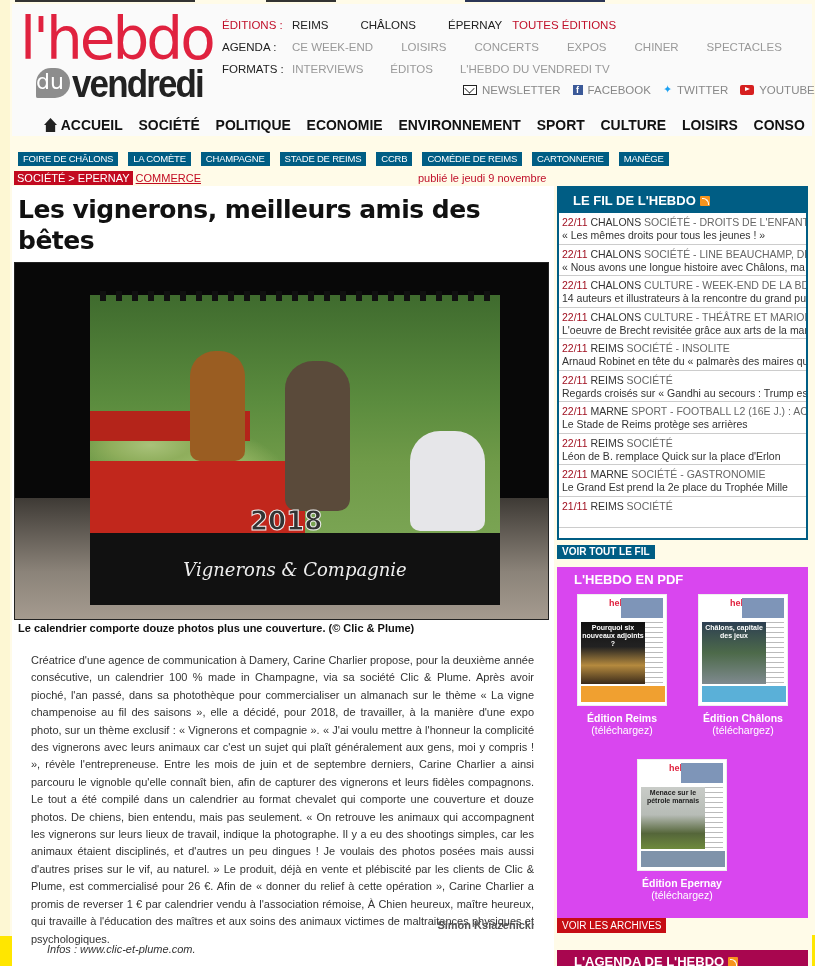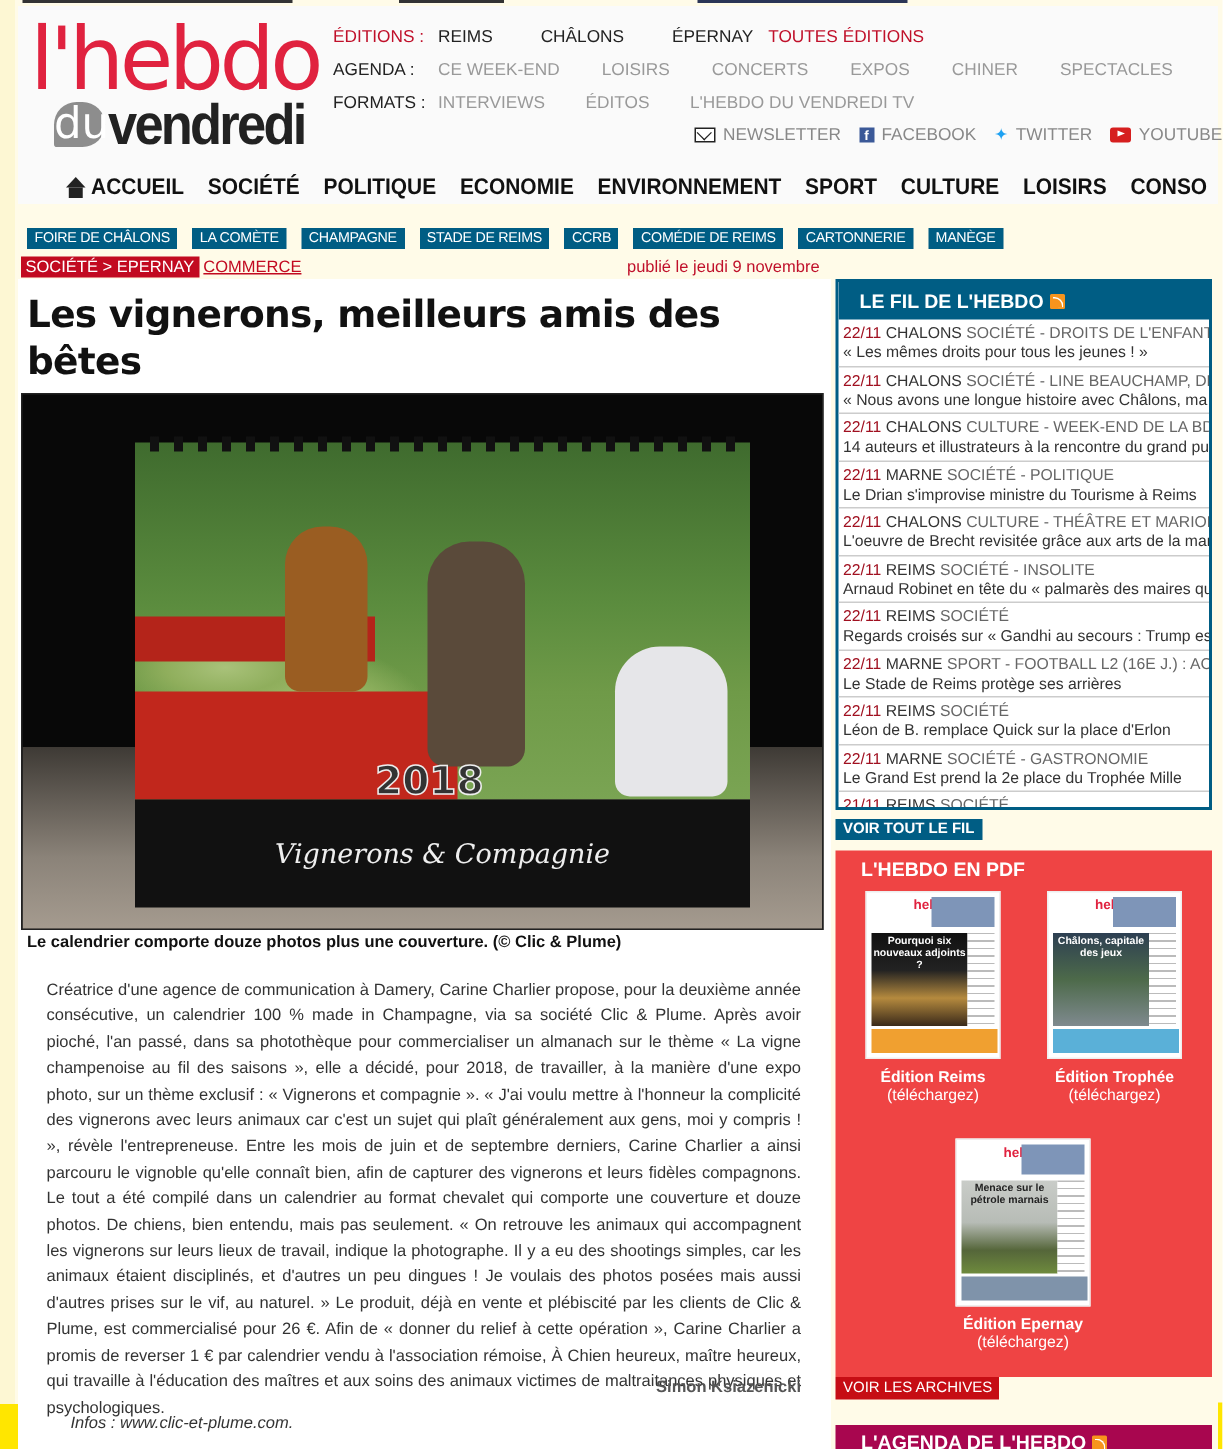--- a/index.html
+++ b/index.html
@@ -24,21 +24,21 @@
   
   .logo { position: absolute; left: 8px; top: 6px; width: 200px; height: 98px; }
   .logo-l {
     position: absolute; left: 0; top: 0;
     font-family: "DejaVu Sans", sans-serif; font-weight: 400;
     font-size: 58px; color: #e0223f; letter-spacing: -3px; line-height: 58px;
   }
   .logo-du {
     position: absolute; left: 16px; top: 58px; width: 34px; height: 30px;
     background: #8d8d8d; border-radius: 16px 16px 16px 2px;
-    color: #fff; font-size: 29px; line-height: 28px; text-align: center;
+    color: #fff; font-size: 22px; line-height: 28px; 
   }
   .logo-vendredi {
     position: absolute; left: 52px; top: 54px;
     font-family: "Liberation Sans", sans-serif; font-weight: bold;
     font-size: 38px; color: #222; letter-spacing: -2px; line-height: 40px;
     transform: scaleX(0.92); transform-origin: left;
   }
 
   .nav-rows { position: absolute; left: 210px; top: 10px; }
   .nav-row { display: flex; align-items: center; height: 22px; font-family: "Liberation Sans", sans-serif; font-size: 11.5px; text-transform: uppercase; }
@@ -142,21 +142,21 @@
   .rss { display: inline-block; width: 10px; height: 10px; background: #f7941d; margin-left: 4px; position: relative; border-radius: 1px; }
   .rss::after { content: ""; position: absolute; left: 2px; top: 2px; width: 6px; height: 6px; border-top: 1.5px solid #fff; border-right: 1.5px solid #fff; border-radius: 0 6px 0 0; }
   .fil-list { list-style: none; }
   .fil-item { border-bottom: 1px solid #ccc; padding: 3px 3px 2px 3px; height: 31.5px; white-space: nowrap; overflow: hidden; font-family: "Liberation Sans", sans-serif; font-size: 10.5px; line-height: 13px; cursor: pointer; }
   .fil-item .date { color: #a01020; }
   .fil-item .city { color: #333; }
   .fil-item .cat { color: #666; }
   .fil-item .hl { color: #333; display: block; }
   .voir-fil { display: inline-block; background: #005d84; color: #fff; font-family: "Liberation Sans", sans-serif; font-size: 10px; font-weight: bold; padding: 0 5px; height: 14px; line-height: 14px; text-transform: uppercase; }
 
-  .pdf-box { position: absolute; left: 0; top: 381px; width: 251px; height: 351px; background: #ef4444; }
+  .pdf-box { position: absolute; left: 0; top: 381px; width: 251px; height: 351px; background: #d946ef; }
   .pdf-head { color: #fff; font-family: "Liberation Sans", sans-serif; font-weight: bold; font-size: 13px; padding: 5px 0 0 17px; }
   .pdf-item { position: absolute; text-align: center; width: 100px; font-family: "Liberation Sans", sans-serif; font-size: 10.5px; color: #fff; cursor: pointer; }
   .pdf-cover { width: 90px; height: 112px; margin: 0 auto 6px; background: #fff; position: relative; border: 1px solid #eee; }
   .pdf-cover .mini-logo { position: absolute; left: 3px; top: 3px; font-size: 9px; color: #e0223f; font-weight: bold; padding-left: 28px; }
   .pdf-cover .mini-ad { position: absolute; right: 3px; top: 3px; width: 42px; height: 20px; background: #7e95b8; }
   .pdf-cover .mini-photo { position: absolute; left: 3px; top: 27px; width: 64px; height: 62px; }
   .pdf-cover .mini-side { position: absolute; right: 3px; top: 27px; width: 18px; height: 62px; background: repeating-linear-gradient(180deg, #bbb 0 1px, #fff 1px 5px); }
   .pdf-cover .mini-bottom { position: absolute; left: 3px; bottom: 3px; width: 84px; height: 16px; background: #ddd; }
   .pdf-cover .mini-head { position: absolute; left: 3px; top: 29px; width: 64px; text-align: center; font-size: 7px; color: #fff; font-weight: bold; line-height: 8px; }
   .pdf-item .name { font-size: 10.5px; font-weight: bold; }
@@ -288,21 +288,20 @@
 <aside class="sidebar">
   <div class="fil-box">
     <div class="fil-head">
       <span>LE FIL DE L'HEBDO</span>
       <span class="rss"></span>
     </div>
     <ul class="fil-list">
       <li class="fil-item"><span class="date">22/11</span> <span class="city">CHALONS</span> <span class="cat">SOCIÉTÉ - DROITS DE L'ENFANT</span><span class="hl">« Les mêmes droits pour tous les jeunes ! »</span></li>
       <li class="fil-item"><span class="date">22/11</span> <span class="city">CHALONS</span> <span class="cat">SOCIÉTÉ - LINE BEAUCHAMP, DÉLÉGUÉE</span><span class="hl">« Nous avons une longue histoire avec Châlons, ma</span></li>
       <li class="fil-item"><span class="date">22/11</span> <span class="city">CHALONS</span> <span class="cat">CULTURE - WEEK-END DE LA BD INDÉPENDANTE</span><span class="hl">14 auteurs et illustrateurs à la rencontre du grand public</span></li>
-      <li class="fil-item"><span class="date">22/11</span> <span class="city">MARNE</span> <span class="cat">SOCIÉTÉ - POLITIQUE</span><span class="hl">Le Drian s'improvise ministre du Tourisme à Reims</span></li>
       <li class="fil-item"><span class="date">22/11</span> <span class="city">CHALONS</span> <span class="cat">CULTURE - THÉÂTRE ET MARIONNETTES</span><span class="hl">L'oeuvre de Brecht revisitée grâce aux arts de la marionnette</span></li>
       <li class="fil-item"><span class="date">22/11</span> <span class="city">REIMS</span> <span class="cat">SOCIÉTÉ - INSOLITE</span><span class="hl">Arnaud Robinet en tête du « palmarès des maires qui</span></li>
       <li class="fil-item"><span class="date">22/11</span> <span class="city">REIMS</span> <span class="cat">SOCIÉTÉ</span><span class="hl">Regards croisés sur « Gandhi au secours : Trump est là »</span></li>
       <li class="fil-item"><span class="date">22/11</span> <span class="city">MARNE</span> <span class="cat">SPORT - FOOTBALL L2 (16E J.) : AC AJACCIO</span><span class="hl">Le Stade de Reims protège ses arrières</span></li>
       <li class="fil-item"><span class="date">22/11</span> <span class="city">REIMS</span> <span class="cat">SOCIÉTÉ</span><span class="hl">Léon de B. remplace Quick sur la place d'Erlon</span></li>
       <li class="fil-item"><span class="date">22/11</span> <span class="city">MARNE</span> <span class="cat">SOCIÉTÉ - GASTRONOMIE</span><span class="hl">Le Grand Est prend la 2e place du Trophée Mille</span></li>
       <li class="fil-item"><span class="date">21/11</span> <span class="city">REIMS</span> <span class="cat">SOCIÉTÉ</span></li>
     </ul>
   </div>
   <a class="voir-fil">VOIR TOUT LE FIL</a>
@@ -325,21 +324,21 @@
 
     <div class="pdf-item" style="left:136px; top:27px;">
       <div class="pdf-cover">
         <span class="mini-logo">hebdo</span>
         <span class="mini-ad"></span>
         <span class="mini-photo" style="background: linear-gradient(180deg,#2d3f52 0,#4d6a4a 50%,#7f8a8f 100%);"></span>
         <span class="mini-head">Châlons, capitale des jeux</span>
         <span class="mini-side"></span>
         <span class="mini-bottom" style="background:#5ab0d8;"></span>
       </div>
-      <div class="name">Édition Trophée</div>
+      <div class="name">Édition Châlons</div>
       <div>(téléchargez)</div>
     </div>
 
     <div class="pdf-item" style="left:75px; top:192px;">
       <div class="pdf-cover">
         <span class="mini-logo">hebdo</span>
         <span class="mini-ad"></span>
         <span class="mini-photo" style="background: linear-gradient(180deg,#c9ccc8 0,#b7bcb6 45%,#55663a 75%,#6e8a3d 100%);"></span>
         <span class="mini-head" style="color:#222;">Menace sur le pétrole marnais</span>
         <span class="mini-side"></span>

